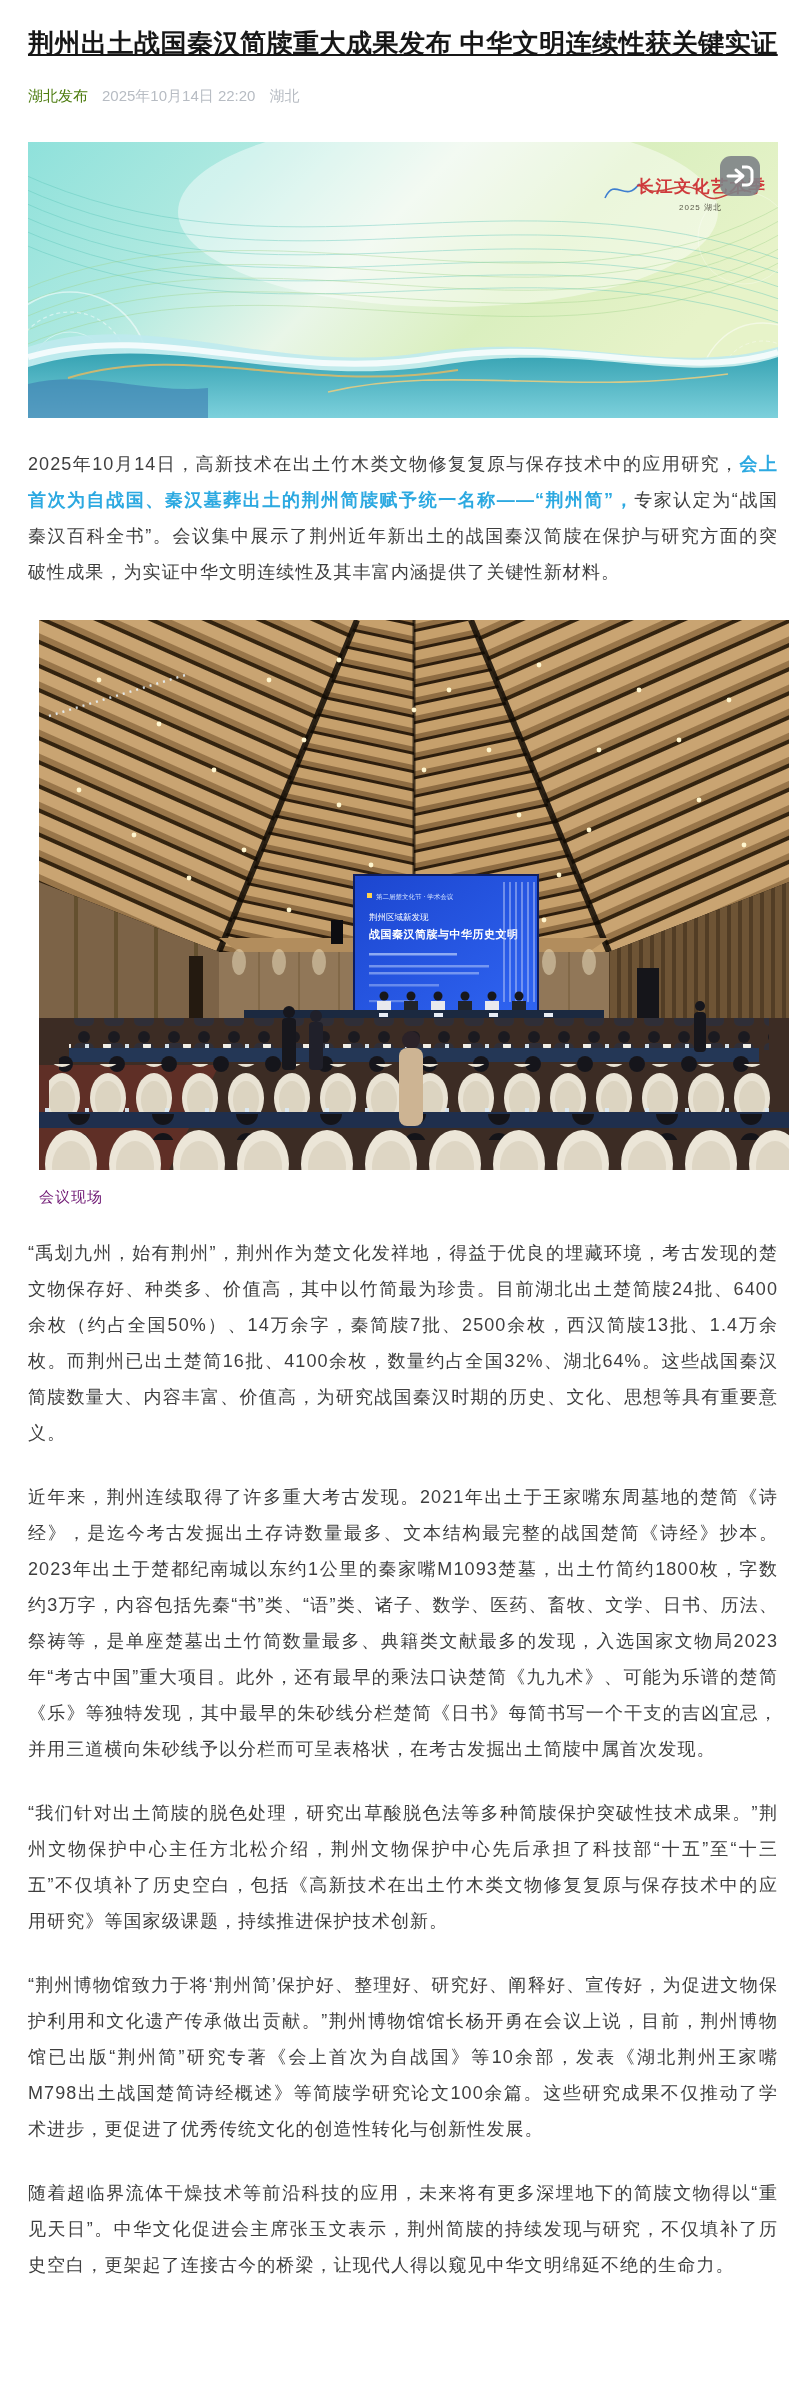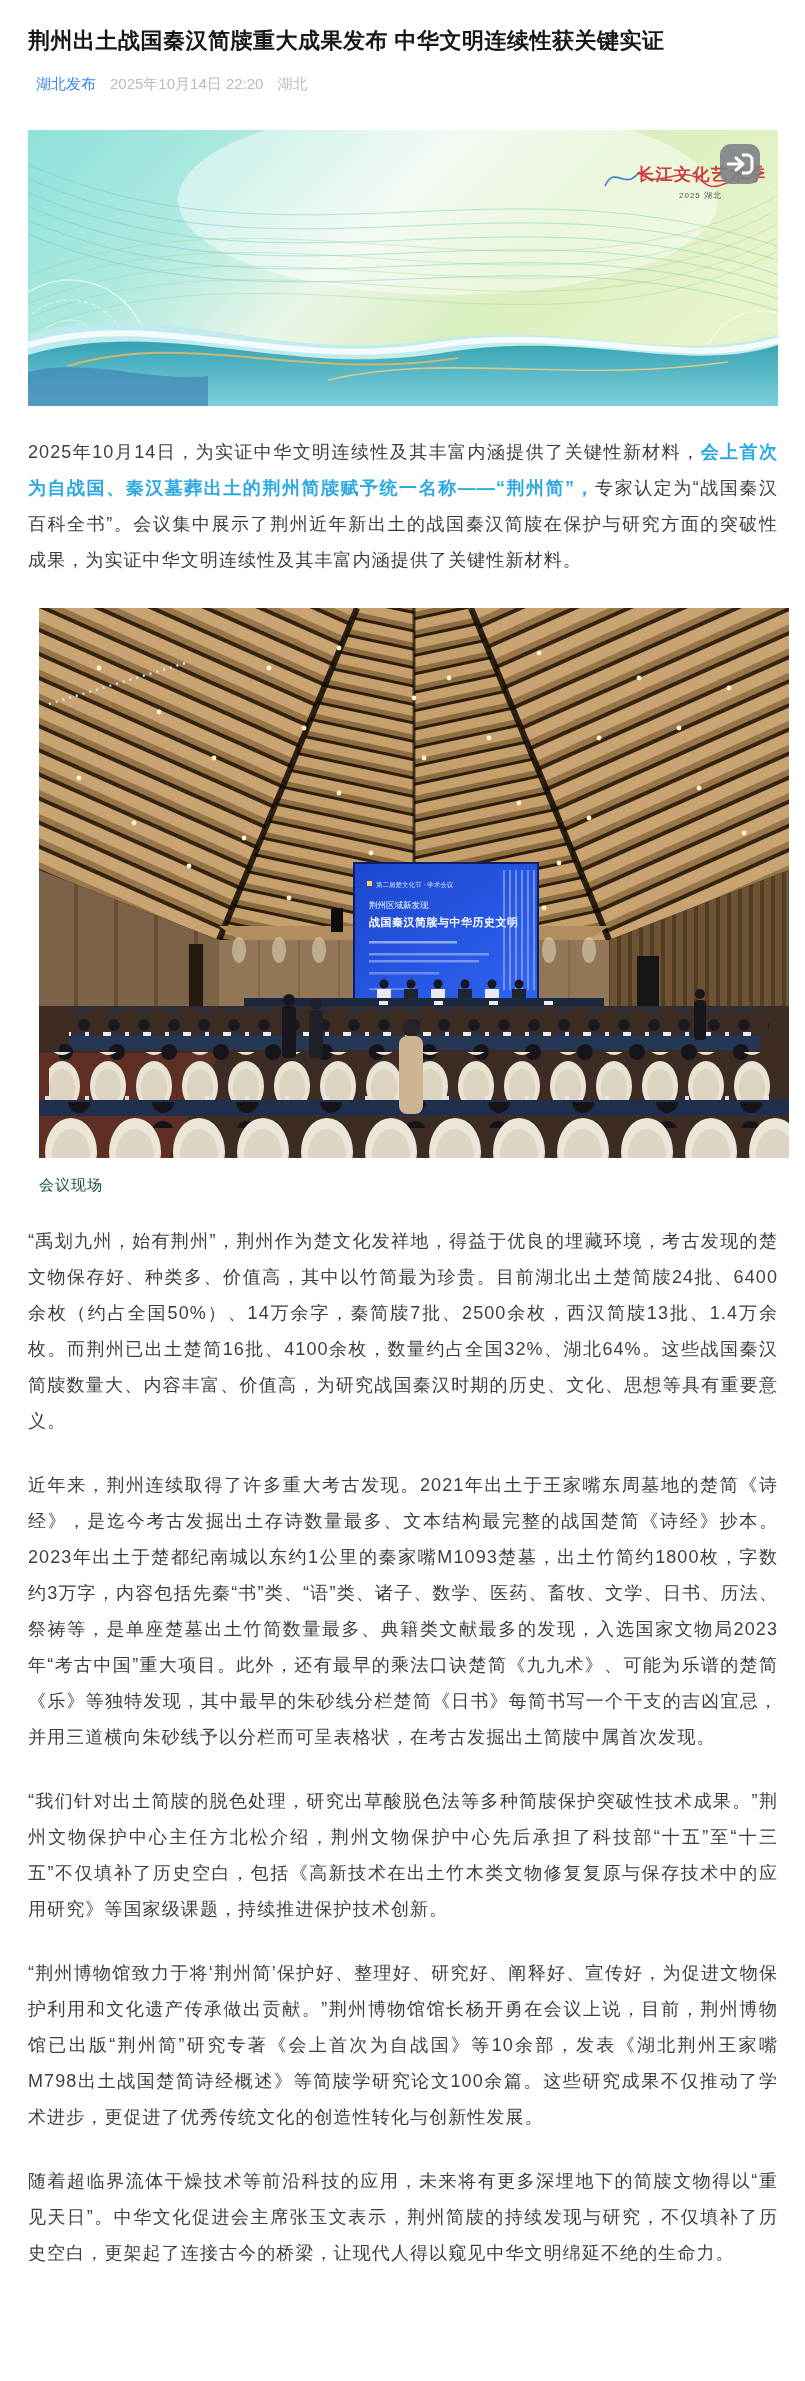--- a/index.html
+++ b/index.html
@@ -1,26 +1,26 @@
 <!DOCTYPE html>
 <html><head>
 <meta charset="utf-8">
 <style>
   html,body{margin:0;padding:0;background:#ffffff;}
   body{width:805px;font-family:"Liberation Sans","DejaVu Sans",sans-serif;}
   .article{padding:24px 27px 40px 28px;}
-  .title{font-size:22px;line-height:1.5;font-weight:700;color:#171717;margin:0 0 18px 0;letter-spacing:.5px;}
+  .title{font-size:26px;line-height:1.5;font-weight:700;color:#171717;margin:0 0 24px 0;letter-spacing:.5px;text-decoration:underline;}
   .byline{display:flex;align-items:center;gap:14px;font-size:15px;color:#b7bcc3;}
-  .byline .account{color:#3b82f6;cursor:pointer;margin-left:8px;}
+  .byline .account{color:#4d7c0f;cursor:pointer;}
   .banner{margin-top:36px;height:276px;position:relative;overflow:hidden;}
   .banner svg{display:block;}
   .par{font-size:18px;line-height:2.0;letter-spacing:1.1px;color:#3e3e3e;text-align:justify;margin:28px 0 0 0;}
   .par .hl{color:#2ca9e1;font-weight:700;cursor:pointer;}
   .photo-fig{margin:30px 0 0 0;}
-  .caption{font-size:15px;color:#14532d;margin-top:14px;letter-spacing:1px;}
+  .caption{font-size:15px;color:#701a75;margin-top:14px;letter-spacing:1px;}
 </style>
 </head>
 <body>
 
 <div class="article">
 
   <h1 class="title">荆州出土战国秦汉简牍重大成果发布 中华文明连续性获关键实证</h1>
 
   <div class="byline">
     <span class="account">湖北发布</span>
@@ -84,21 +84,21 @@
         <text x="56" y="40" font-size="8" fill="#5a5a4a" letter-spacing="1">2025 湖北</text>
       </g>
       <g transform="translate(692,14)">
         <rect x="0" y="0" width="40" height="40" rx="11" fill="#7e8387" opacity="0.9"></rect>
         <path d="M22,11 h5 a5,5 0 0 1 5,5 v8 a5,5 0 0 1 -5,5 h-5" fill="none" stroke="#ffffff" stroke-width="3"></path>
         <path d="M8,20 h14 M16,14 l7,6 -7,6" fill="none" stroke="#ffffff" stroke-width="3" stroke-linecap="round" stroke-linejoin="round"></path>
       </g>
     </svg>
   </div>
 
-  <p class="par"><span>2025年10月14日，为实证中华文明连续性及其丰富内涵提供了关键性新材料，</span><span class="hl">会上首次为自战国、秦汉墓葬出土的荆州简牍赋予统一名称——“荆州简”，</span><span>专家认定为“战国秦汉百科全书”。会议集中展示了荆州近年新出土的战国秦汉简牍在保护与研究方面的突破性成果，为实证中华文明连续性及其丰富内涵提供了关键性新材料。</span></p>
+  <p class="par"><span>2025年10月14日，高新技术在出土竹木类文物修复复原与保存技术中的应用研究，</span><span class="hl">会上首次为自战国、秦汉墓葬出土的荆州简牍赋予统一名称——“荆州简”，</span><span>专家认定为“战国秦汉百科全书”。会议集中展示了荆州近年新出土的战国秦汉简牍在保护与研究方面的突破性成果，为实证中华文明连续性及其丰富内涵提供了关键性新材料。</span></p>
 
   <figure class="photo-fig" style="margin-left:0;margin-right:0;padding-left:11px;">
     <svg width="750" height="550" viewBox="0 0 750 550" xmlns="http://www.w3.org/2000/svg">
       <defs>
         <pattern id="woodA" width="22" height="22" patternUnits="userSpaceOnUse" patternTransform="rotate(24)">
           <rect width="22" height="22" fill="#c9a472"></rect>
             <rect y="12" width="22" height="6" fill="#99764a"></rect>
             <rect y="18" width="22" height="4" fill="#33230f"></rect>
         </pattern>
         <pattern id="woodB" width="22" height="22" patternUnits="userSpaceOnUse" patternTransform="rotate(-24)">

